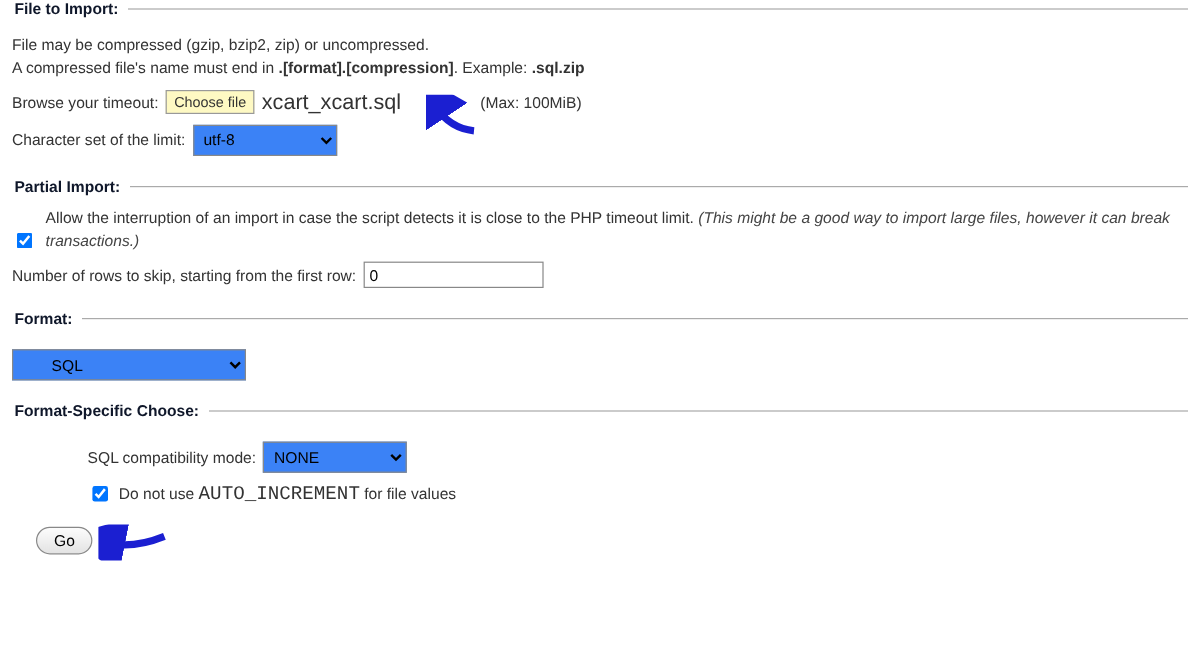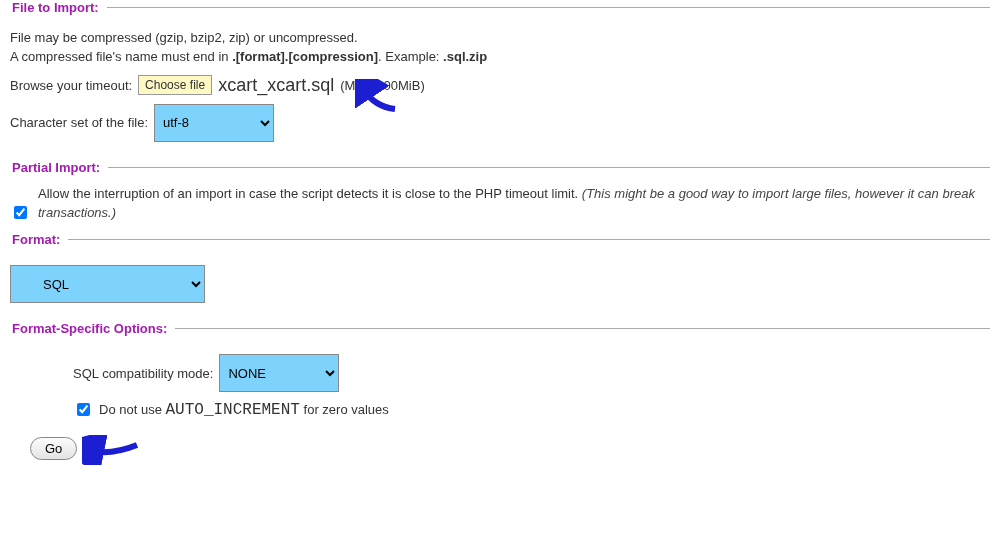--- a/index.html
+++ b/index.html
@@ -12,46 +12,46 @@
     background: #fff;
   }
   fieldset {
     border: none;
     border-top: 1px solid #aaa;
     margin: 0 10px 10px 10px;
     padding: 10px 0 0 0;
   }
   legend {
     font-weight: bold;
-    color: #a21caf;
+    color: #0f172a;
     padding-right: 8px;
   }
   .row {
     margin: 8px 0;
     display: flex;
     align-items: center;
     gap: 6px;
     flex-wrap: wrap;
   }
   .choose-file {
     border: 1px solid #999;
     background: #fef9c3;
     padding: 2px 6px;
     font-size: 12px;
     cursor: pointer;
     display: inline-block;
   }
   .filename { font-size: 18px; }
-  .max-note { color: #333; }
+  .max-note { margin-left: 60px; color: #333; }
   select {
     border: 1px solid #888;
-    background: #7dd3fc;
+    background: #3b82f6;
     padding: 2px 4px;
     font-size: 13px;
-    height: 38px;
+    height: 26px;
   }
   select.charset { width: 120px; }
   select.format { width: 195px; padding-left: 28px; }
   select.compat { width: 120px; }
   input[type="text"] {
     border: 1px solid #888;
     padding: 2px 4px;
     font-size: 13px;
     height: 22px;
   }
@@ -100,58 +100,62 @@
       <defs>
         <marker id="ah1" markerWidth="8" markerHeight="8" refX="2" refY="4" orient="auto">
           <path d="M0,0 L0,8 L8,4 z" fill="#1b1fd1"></path>
         </marker>
       </defs>
       <path d="M40,30 Q20,28 8,10" stroke="#1b1fd1" stroke-width="6" fill="none" marker-end="url(#ah1)"></path>
     </svg>
   </div>
 
   <div class="row">
-    <span>Character set of the file:</span>
+    <span>Character set of the limit:</span>
     <select class="charset">
       <option>utf-8</option>
     </select>
   </div>
 </fieldset>
 
 <fieldset>
   <legend>Partial Import:</legend>
   <div class="checkbox-line">
     <input type="checkbox" checked="" style="">
     <div class="checkbox-text">
       <span>Allow the interruption of an import in case the script detects it is close to the PHP timeout limit. </span><i>(This might be a good way to import large files, however it can break transactions.)</i>
     </div>
   </div>
+  <div class="row">
+    <span>Number of rows to skip, starting from the first row:</span>
+    <input type="text" class="skiprows" value="0" style="">
+  </div>
 </fieldset>
 
 <fieldset>
   <legend>Format:</legend>
   <div class="row">
     <select class="format">
       <option>SQL</option>
     </select>
   </div>
 </fieldset>
 
 <fieldset>
-  <legend>Format-Specific Options:</legend>
+  <legend>Format-Specific Choose:</legend>
   <div class="row indent">
     <span>SQL compatibility mode:</span>
     <select class="compat">
       <option>NONE</option>
     </select>
   </div>
   <div class="row indent">
     <input type="checkbox" checked="" style="">
     <span>
-      <span>Do not use </span><code class="inline">AUTO_INCREMENT</code><span> for zero values</span>
+      <span>Do not use </span><code class="inline">AUTO_INCREMENT</code><span> for file values</span>
     </span>
   </div>
 </fieldset>
 
 <div class="row arrow" style="margin-left:6px;">
   <button class="go-btn">Go</button>
   <svg width="60" height="30" style="left:76px; top:-2px;">
     <defs>
       <marker id="ah2" markerWidth="8" markerHeight="8" refX="2" refY="4" orient="auto">
         <path d="M0,0 L0,8 L8,4 z" fill="#1b1fd1"></path>

